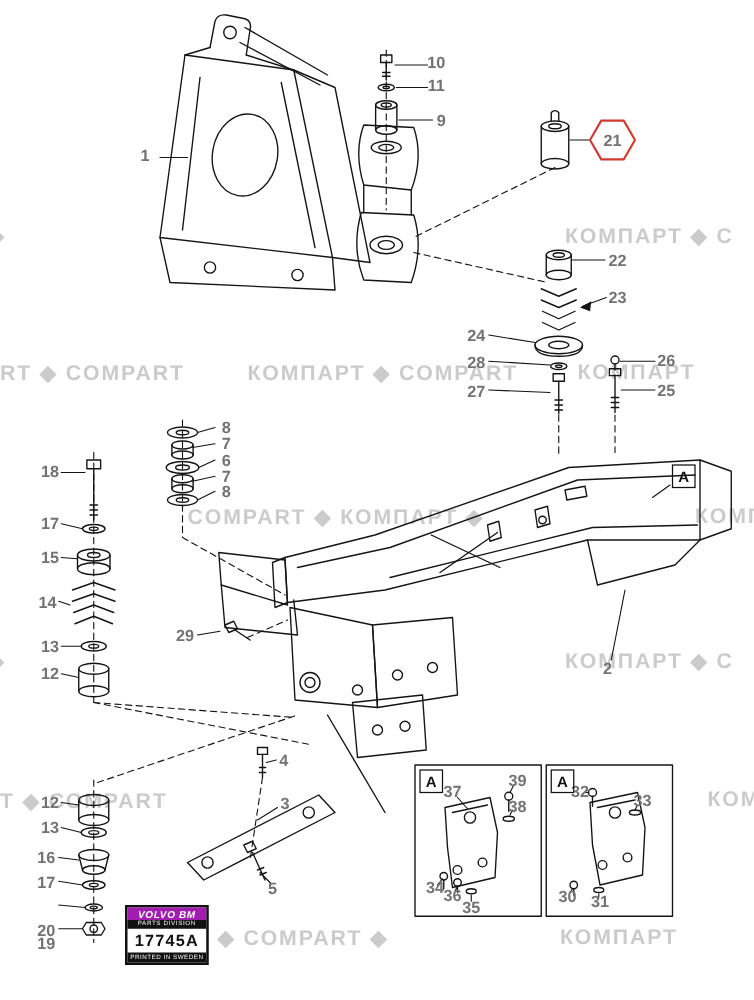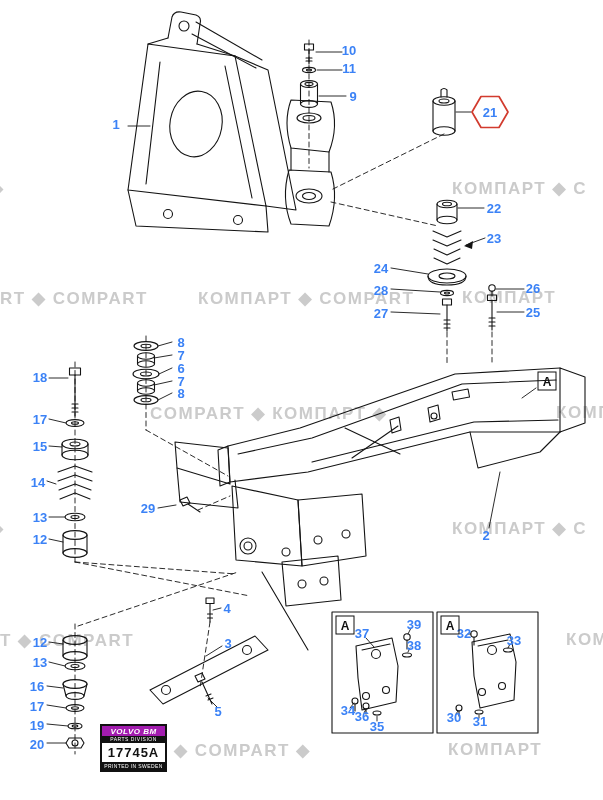--- a/index.html
+++ b/index.html
@@ -9,21 +9,21 @@
 
   
   .wm { position:absolute; color:#cbcbcb; font-weight:bold; font-size:17px;
         letter-spacing:1.5px; white-space:nowrap; user-select:none;
         font-family:"Liberation Sans", sans-serif; z-index:1; }
 
   svg.art { position:absolute; left:0; top:0; z-index:2; }
 
   
   .co { position:absolute; transform:translate(-50%,-50%); font-size:13px;
-        font-weight:bold; color:#3b82f6; line-height:1; z-index:3;
+        font-weight:bold; color:#737373; line-height:1; z-index:3;
         font-family:"Liberation Sans", sans-serif; }
 
   
   .abox { position:absolute; transform:translate(-50%,-50%); width:19px; height:19px;
           border:1.4px solid #111; display:flex; align-items:center; justify-content:center;
           font-size:12px; font-weight:bold; color:#111; z-index:3; background:transparent; }
 
   
   .volvo-box { position:absolute; left:100px; top:724px; width:67px; border:2px solid #111;
                background:#fff; text-align:center; z-index:3; }
@@ -357,21 +357,21 @@
   <div class="co" style="left:40px;top:539px">12</div>
   <div class="co" style="left:148px;top:508px">29</div>
   <div class="co" style="left:486px;top:535px">2</div>
   <div class="co" style="left:227px;top:608px">4</div>
   <div class="co" style="left:228px;top:643px">3</div>
   <div class="co" style="left:218px;top:711px">5</div>
   <div class="co" style="left:40px;top:642px">12</div>
   <div class="co" style="left:40px;top:662px">13</div>
   <div class="co" style="left:37px;top:686px">16</div>
   <div class="co" style="left:37px;top:706px">17</div>
-  <div class="co" style="left:37px;top:725px">19</div>
+  <div class="co" style="left:37px;top:755px">19</div>
   <div class="co" style="left:37px;top:744px">20</div>
   <div class="co" style="left:362px;top:633px">37</div>
   <div class="co" style="left:414px;top:624px">39</div>
   <div class="co" style="left:414px;top:645px">38</div>
   <div class="co" style="left:348px;top:710px">34</div>
   <div class="co" style="left:362px;top:716px">36</div>
   <div class="co" style="left:377px;top:726px">35</div>
   <div class="co" style="left:464px;top:633px">32</div>
   <div class="co" style="left:514px;top:640px">33</div>
   <div class="co" style="left:454px;top:717px">30</div>

